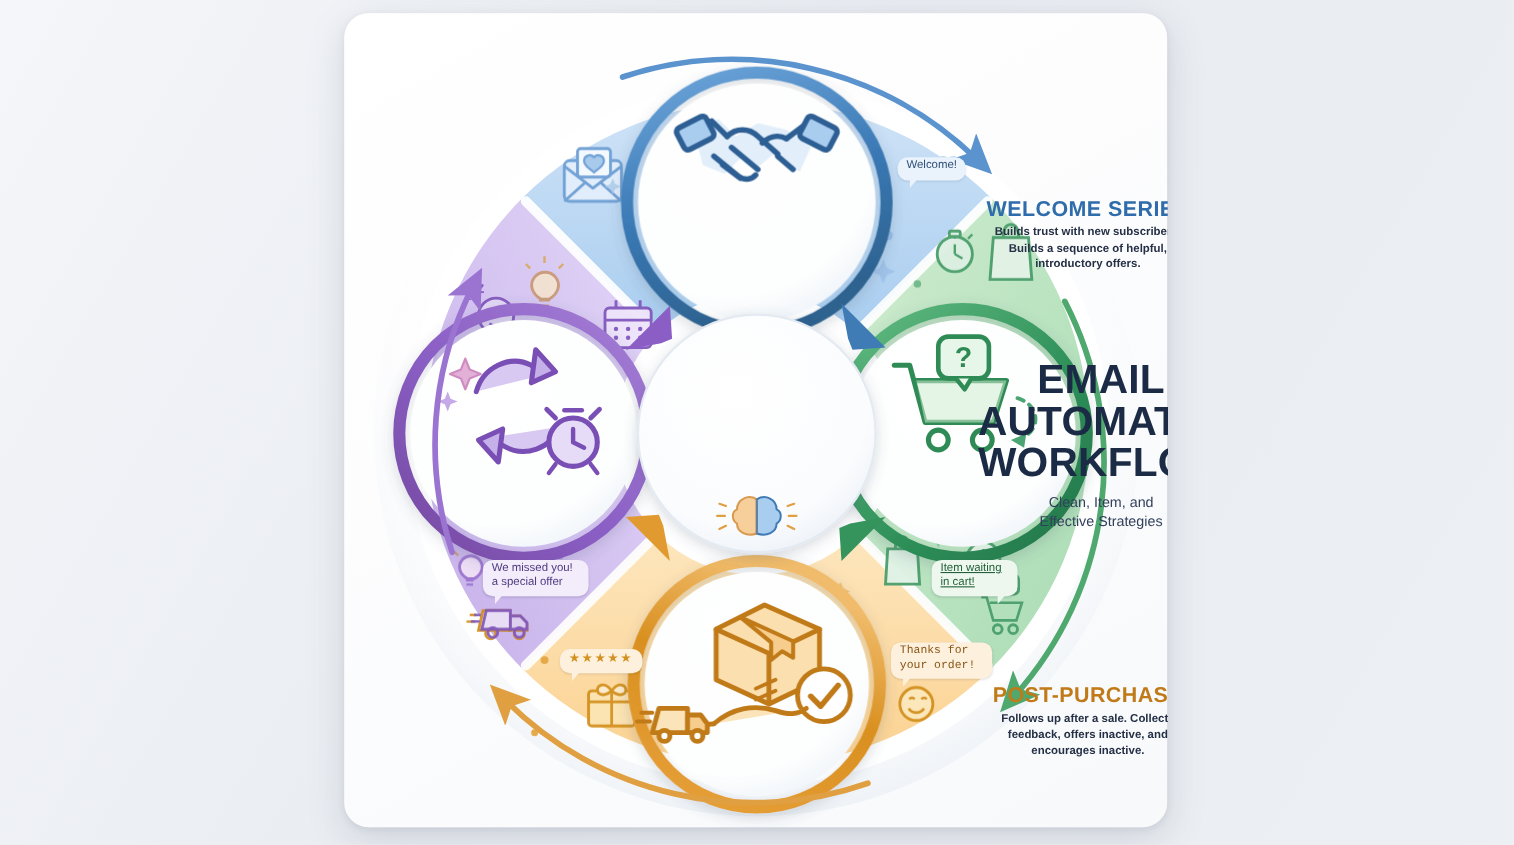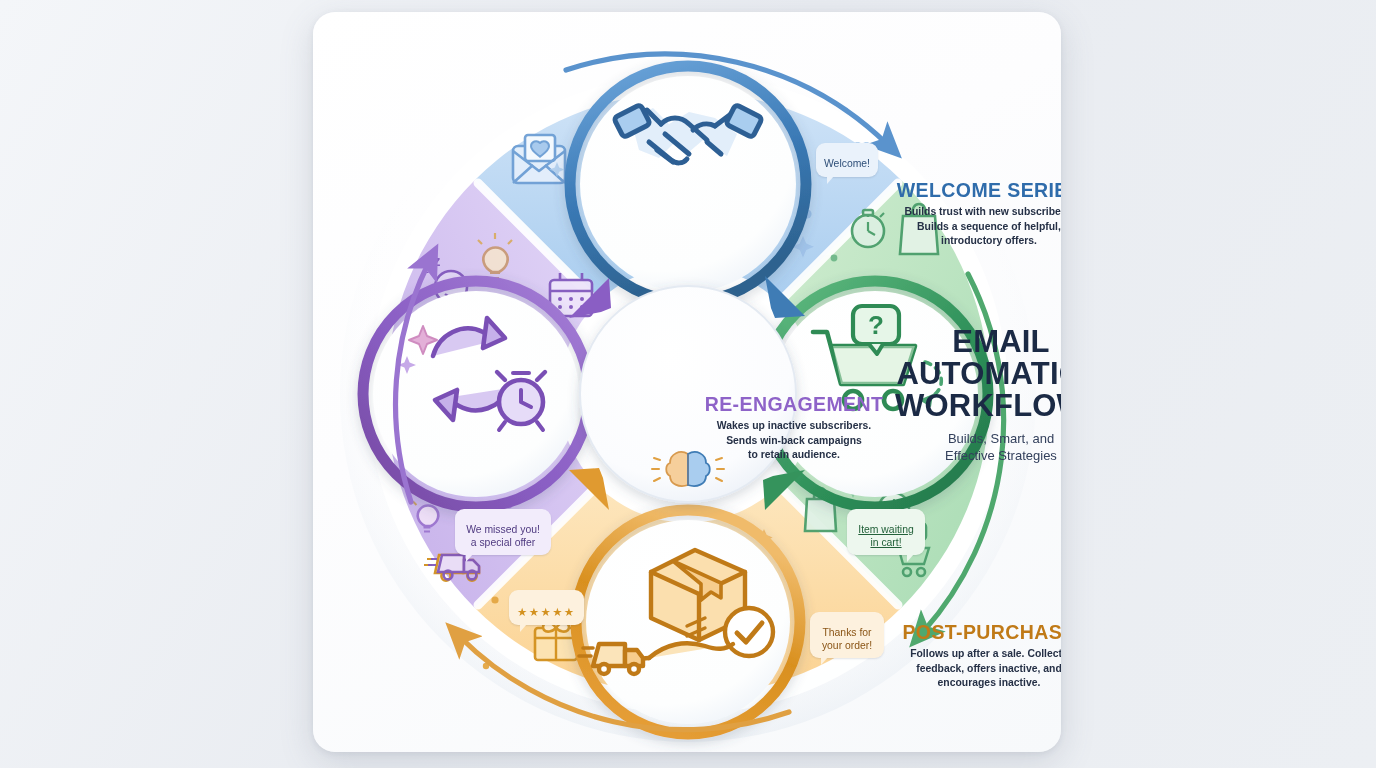--- a/index.html
+++ b/index.html
@@ -52,40 +52,39 @@
     margin-top: 5px;
   }
   
   #hub-text {
     position: absolute;
     left: 576px; top: 314px;
     width: 224px;
     text-align: center;
   }
   #hub-title {
-    font-size: 31px;
+    font-size: 37px;
     font-weight: bold;
     color: #1b2a45;
     line-height: 1.03;
     letter-spacing: .2px;
   }
   #hub-sub {
     margin-top: 9px;
     font-size: 13px;
     color: #33405c;
     line-height: 1.3;
   }
   
   .bubble {
     position: absolute;
     border-radius: 9px;
     font-size: 10.4px;
     line-height: 1.22;
-    padding: 15px 8px 6px;
-    text-align: center;
+    padding: 2px 8px 6px;
     white-space: pre-line;
     box-shadow: 0 1px 2px rgba(40,50,70,.13);
   }
   .bubble:after {
     content: "";
     position: absolute;
     width: 0; height: 0;
     border-style: solid;
   }
   .bubble.b-blue  { background:#eaf2fb; color:#2f4f78; }
@@ -456,48 +455,40 @@
 
       <div class="seg-label" style="left:566px; top:610px; width:220px;">
         <div class="seg-title" style="color:#c07a17;">POST-PURCHASE</div>
         <div class="seg-desc">
           <div>Follows up after a sale. Collects</div>
           <div>feedback, offers inactive, and</div>
           <div>encourages inactive.</div>
         </div>
       </div>
 
-      <div class="seg-label" style="left:377px; top:382px; width:208px;">
-        <div class="seg-title" style="color:#8e63c8;">RE-ENGAGEMENT</div>
-        <div class="seg-desc">
-          <div>Wakes up inactive subscribers.</div>
-          <div>Sends win-back campaigns</div>
-          <div>to retain audience.</div>
-        </div>
-      </div>
 
       <div id="hub-text">
         <div id="hub-title">
           <div>EMAIL</div>
           <div>AUTOMATION</div>
           <div>WORKFLOWS</div>
         </div>
         <div id="hub-sub">
-          <div>Builds, Smart, and</div>
+          <div>Clean, Item, and</div>
           <div>Effective Strategies</div>
         </div>
       </div>
 
       <div class="bubble b-blue tail-bl" style="left:503px; top:131px;">Welcome!</div>
 
       <div class="bubble b-green tail-br" style="left:534px; top:497px; width:78px;">Item waiting
 in cart!</div>
 
-      <div class="bubble b-orange tail-bl" style="left:497px; top:600px; width:74px;">Thanks for
+      <div class="bubble b-orange tail-bl" style="left:497px; top:572px; width:92px;font-family:Liberation Mono, monospace;">Thanks for
 your order!</div>
 
-      <div class="bubble b-purple tail-bl" style="left:142px; top:497px; width:96px;">We missed you!
+      <div class="bubble b-purple tail-bl" style="left:126px; top:497px; width:96px;">We missed you!
 a special offer</div>
 
       <div class="bubble b-orange tail-bl stars" style="left:196px; top:578px; color:#d3911f;">★★★★★</div>
     </div>
   </div>
 </div>
 
 </body></html>

